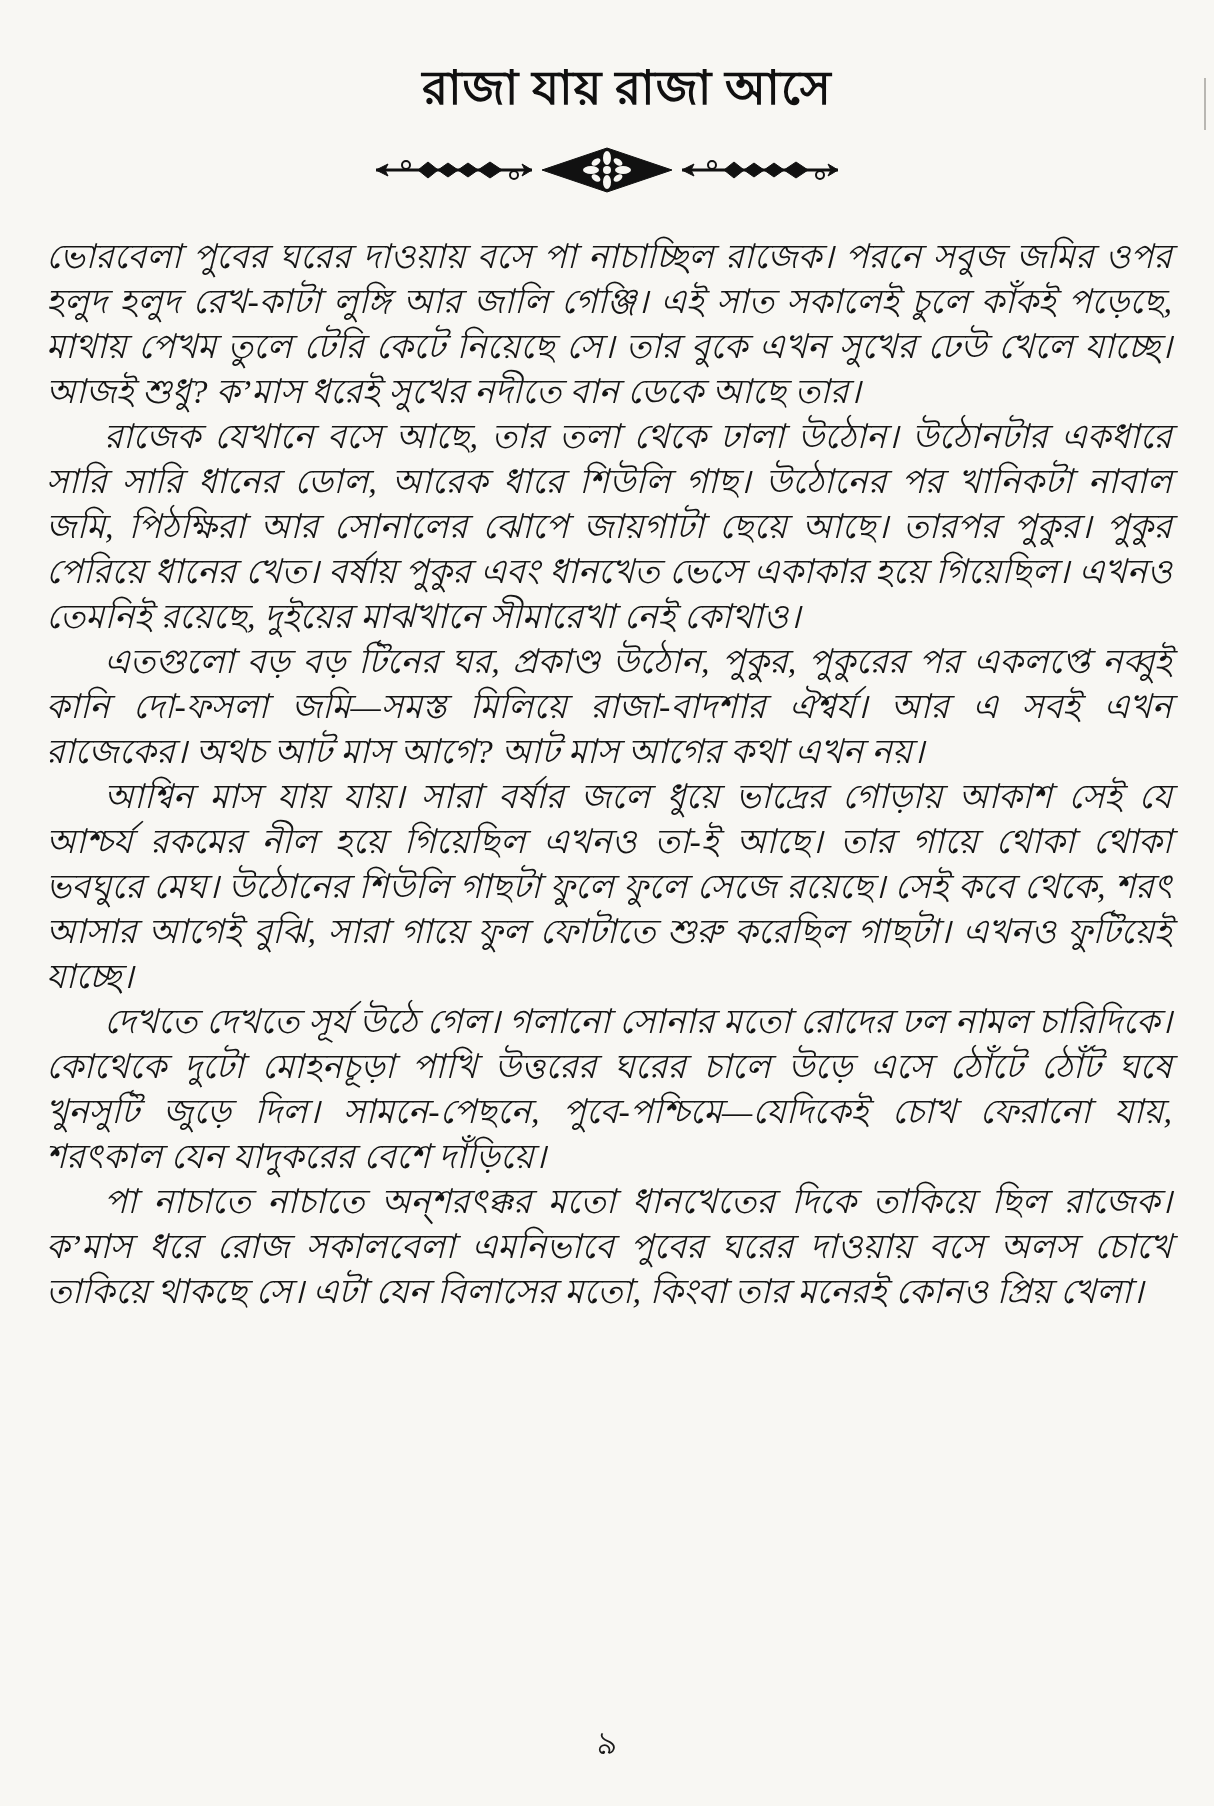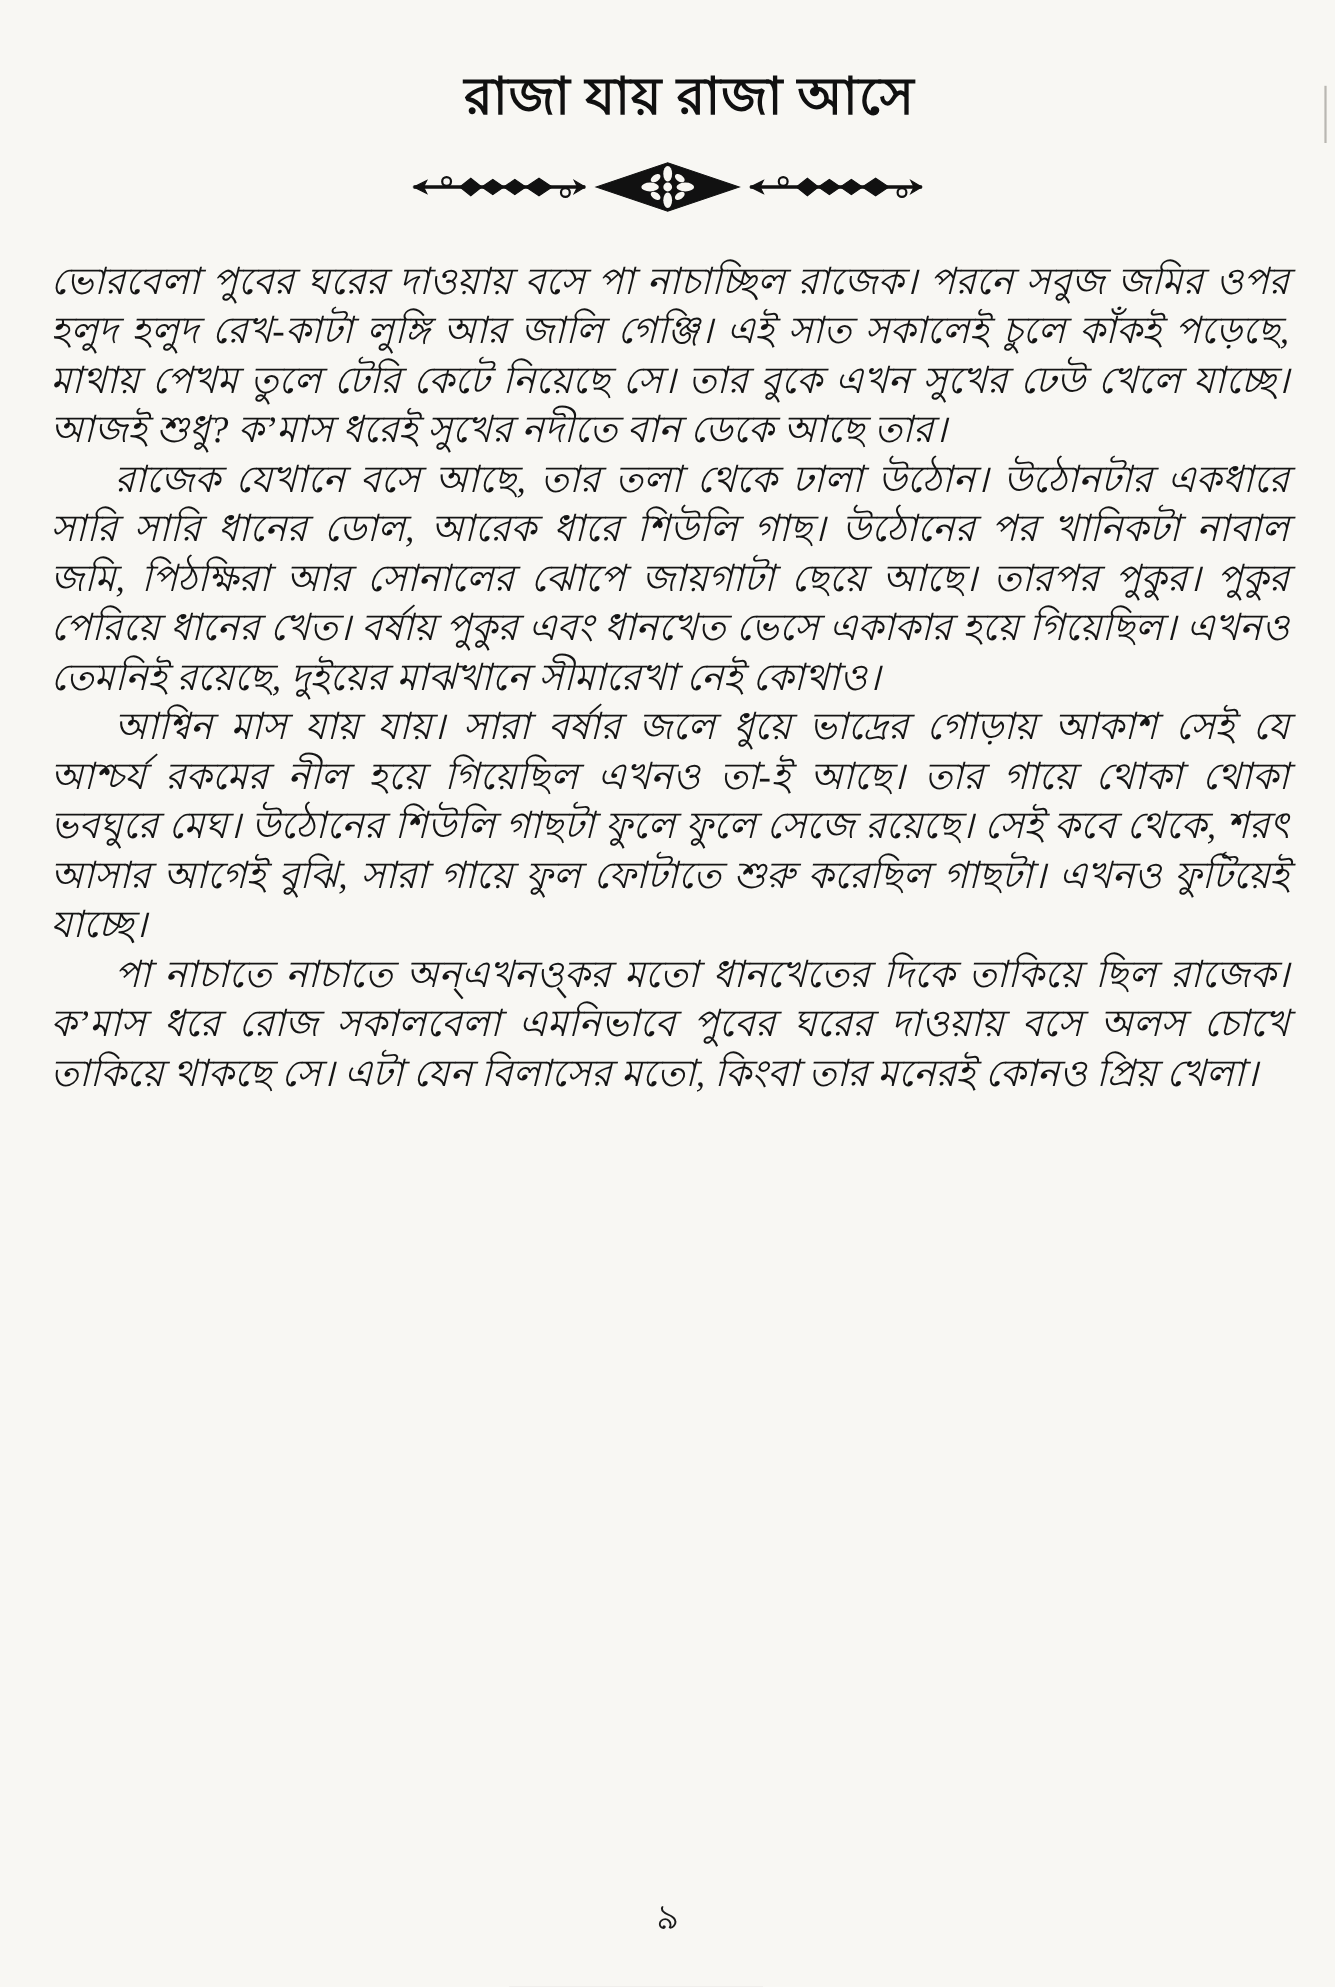--- a/index.html
+++ b/index.html
@@ -112,19 +112,21 @@
         <path d="M412 26 L424 18 L436 26 L424 34 Z"></path>
         <circle cx="448" cy="31" r="4" fill="none" stroke-width="2"></circle>
         <path d="M466 26 L456 20 L459 26 L456 32 Z"></path>
       </g>
     </svg>
   </div>
 
   <div class="body-text">
     <p>ভোরবেলা পুবের ঘরের দাওয়ায় বসে পা নাচাচ্ছিল রাজেক। পরনে সবুজ জমির ওপর হলুদ হলুদ রেখ-কাটা লুঙ্গি আর জালি গেঞ্জি। এই সাত সকালেই চুলে কাঁকই পড়েছে, মাথায় পেখম তুলে টেরি কেটে নিয়েছে সে। তার বুকে এখন সুখের ঢেউ খেলে যাচ্ছে। আজই শুধু? ক’মাস ধরেই সুখের নদীতে বান ডেকে আছে তার।</p>
     <p class="indent">রাজেক যেখানে বসে আছে, তার তলা থেকে ঢালা উঠোন। উঠোনটার একধারে সারি সারি ধানের ডোল, আরেক ধারে শিউলি গাছ। উঠোনের পর খানিকটা নাবাল জমি, পিঠক্ষিরা আর সোনালের ঝোপে জায়গাটা ছেয়ে আছে। তারপর পুকুর। পুকুর পেরিয়ে ধানের খেত। বর্ষায় পুকুর এবং ধানখেত ভেসে একাকার হয়ে গিয়েছিল। এখনও তেমনিই রয়েছে, দুইয়ের মাঝখানে সীমারেখা নেই কোথাও।</p>
+    <p class="indent">এতগুলো বড় বড় টিনের ঘর, প্রকাণ্ড উঠোন, পুকুর, পুকুরের পর একলপ্তে নব্বুই কানি দো-ফসলা জমি—সমস্ত মিলিয়ে রাজা-বাদশার ঐশ্বর্য। আর এ সবই এখন রাজেকের। অথচ আট মাস আগে? আট মাস আগের কথা এখন নয়।</p>
     <p class="indent">আশ্বিন মাস যায় যায়। সারা বর্ষার জলে ধুয়ে ভাদ্রের গোড়ায় আকাশ সেই যে আশ্চর্য রকমের নীল হয়ে গিয়েছিল এখনও তা-ই আছে। তার গায়ে থোকা থোকা ভবঘুরে মেঘ। উঠোনের শিউলি গাছটা ফুলে ফুলে সেজে রয়েছে। সেই কবে থেকে, শরৎ আসার আগেই বুঝি, সারা গায়ে ফুল ফোটাতে শুরু করেছিল গাছটা। এখনও ফুটিয়েই যাচ্ছে।</p>
-    <p class="indent">পা নাচাতে নাচাতে অন্এখনও্কর মতো ধানখেতের দিকে তাকিয়ে ছিল রাজেক। ক’মাস ধরে রোজ সকালবেলা এমনিভাবে পুবের ঘরের দাওয়ায় বসে অলস চোখে তাকিয়ে থাকছে সে। এটা যেন বিলাসের মতো, কিংবা তার মনেরই কোনও প্রিয় খেলা।</p>
+    <p class="indent">দেখতে দেখতে সূর্য উঠে গেল। গলানো সোনার মতো রোদের ঢল নামল চারিদিকে। কোথেকে দুটো মোহনচূড়া পাখি উত্তরের ঘরের চালে উড়ে এসে ঠোঁটে ঠোঁট ঘষে খুনসুটি জুড়ে দিল। সামনে-পেছনে, পুবে-পশ্চিমে—যেদিকেই চোখ ফেরানো যায়, শরৎকাল যেন যাদুকরের বেশে দাঁড়িয়ে।</p>
+    <p class="indent">পা নাচাতে নাচাতে অন্শরৎক্কর মতো ধানখেতের দিকে তাকিয়ে ছিল রাজেক। ক’মাস ধরে রোজ সকালবেলা এমনিভাবে পুবের ঘরের দাওয়ায় বসে অলস চোখে তাকিয়ে থাকছে সে। এটা যেন বিলাসের মতো, কিংবা তার মনেরই কোনও প্রিয় খেলা।</p>
   </div>
 
   <div class="page-number">৯</div>
 
 </div>
 
 </body></html>

